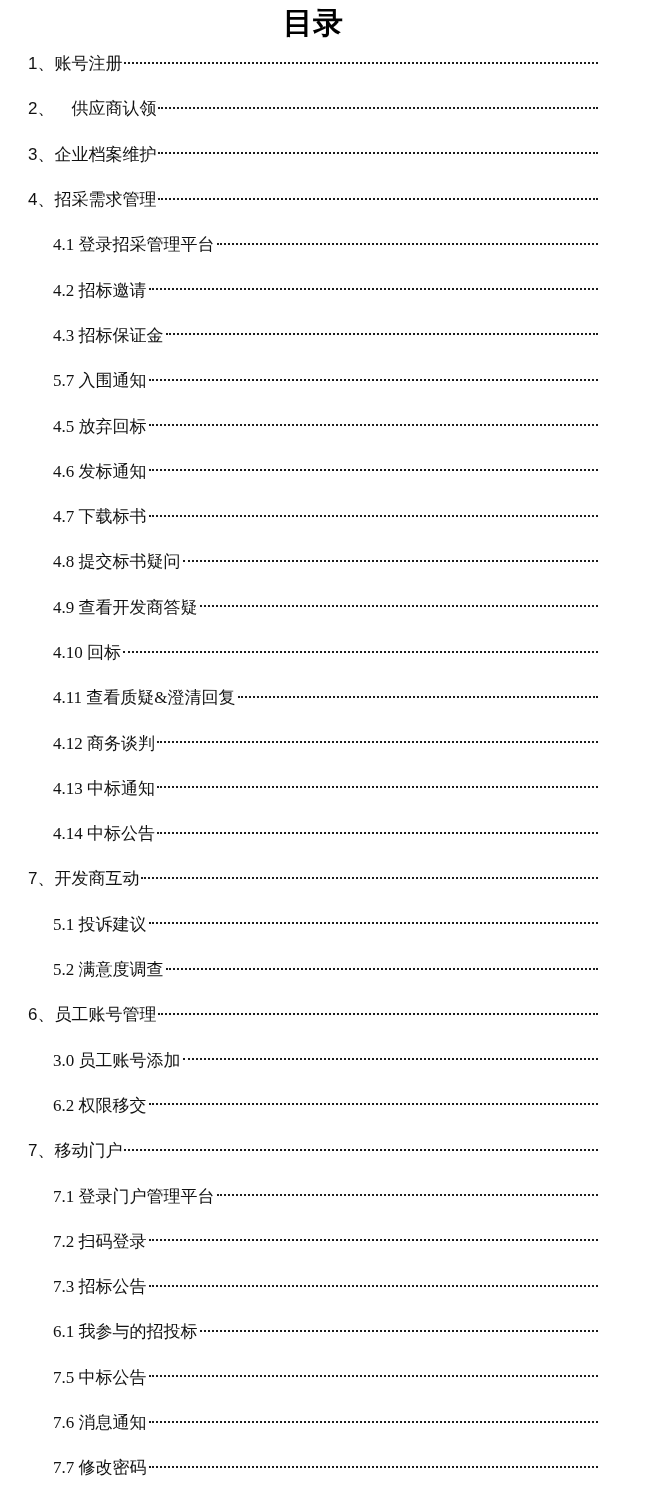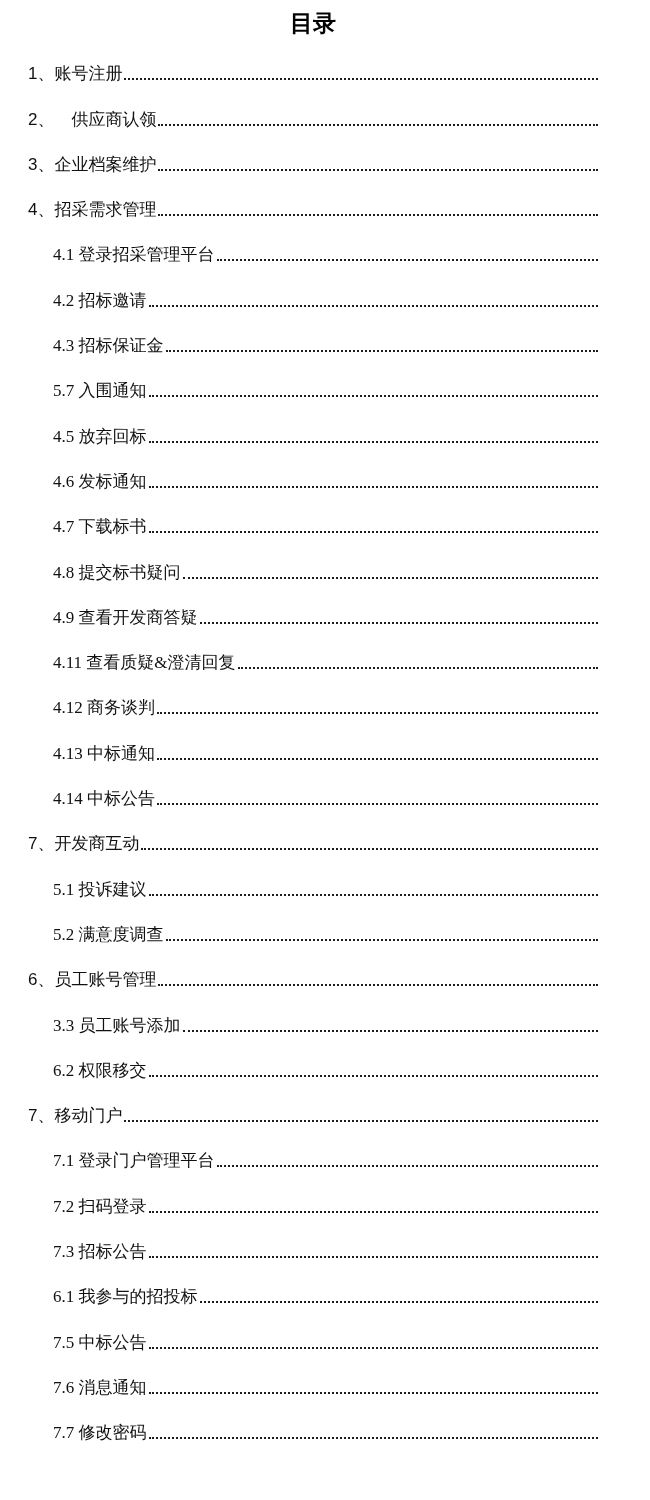--- a/index.html
+++ b/index.html
@@ -17,32 +17,32 @@
   .page {
     box-sizing: border-box;
     width: 650px;
     height: 1500px;
     padding: 5px 52px 0 28px;
     background: #ffffff;
   }
   .title {
     margin: 0;
     text-align: center;
-    font-size: 23px;
+    font-size: 30px;
     line-height: 36px;
     font-weight: 700;
     color: #000000;
   }
   .toc {
     margin-top: 4px;
   }
   .toc-row {
     height: 45.3px;
     display: flex;
-    align-items: flex-end;
+    align-items: center;
     cursor: pointer;
   }
   .toc-row.level-2 {
     padding-left: 25px;
     font-family: Liberation Serif, serif;
   }
   .toc-label {
     font-size: 17px;
     line-height: 1;
     padding-bottom: 8px;
@@ -108,20 +108,24 @@
   </div>
       <div class="toc-row level-2">
     <span class="toc-label">4.8 提交标书疑问</span>
     <span class="toc-leader"></span>
   </div>
       <div class="toc-row level-2">
     <span class="toc-label">4.9 查看开发商答疑</span>
     <span class="toc-leader"></span>
   </div>
       <div class="toc-row level-2">
+    <span class="toc-label">4.10 回标</span>
+    <span class="toc-leader"></span>
+  </div>
+      <div class="toc-row level-2">
     <span class="toc-label">4.11 查看质疑&amp;澄清回复</span>
     <span class="toc-leader"></span>
   </div>
       <div class="toc-row level-2">
     <span class="toc-label">4.12 商务谈判</span>
     <span class="toc-leader"></span>
   </div>
       <div class="toc-row level-2">
     <span class="toc-label">4.13 中标通知</span>
     <span class="toc-leader"></span>
@@ -140,21 +144,21 @@
   </div>
       <div class="toc-row level-2">
     <span class="toc-label">5.2 满意度调查</span>
     <span class="toc-leader"></span>
   </div>
       <div class="toc-row level-1">
     <span class="toc-label">6、员工账号管理</span>
     <span class="toc-leader"></span>
   </div>
       <div class="toc-row level-2">
-    <span class="toc-label">3.3 员工账号添加</span>
+    <span class="toc-label">3.0 员工账号添加</span>
     <span class="toc-leader"></span>
   </div>
       <div class="toc-row level-2">
     <span class="toc-label">6.2 权限移交</span>
     <span class="toc-leader"></span>
   </div>
       <div class="toc-row level-1">
     <span class="toc-label">7、移动门户</span>
     <span class="toc-leader"></span>
   </div>

